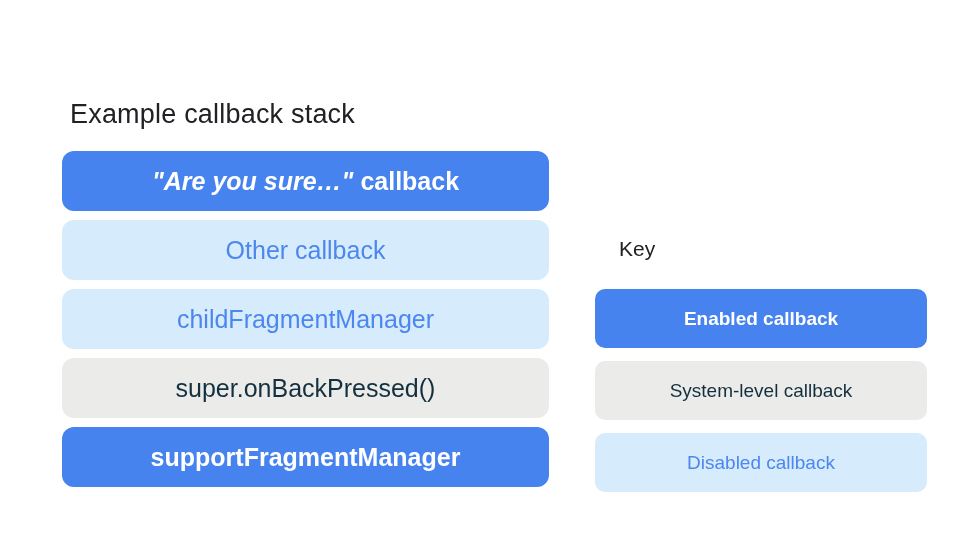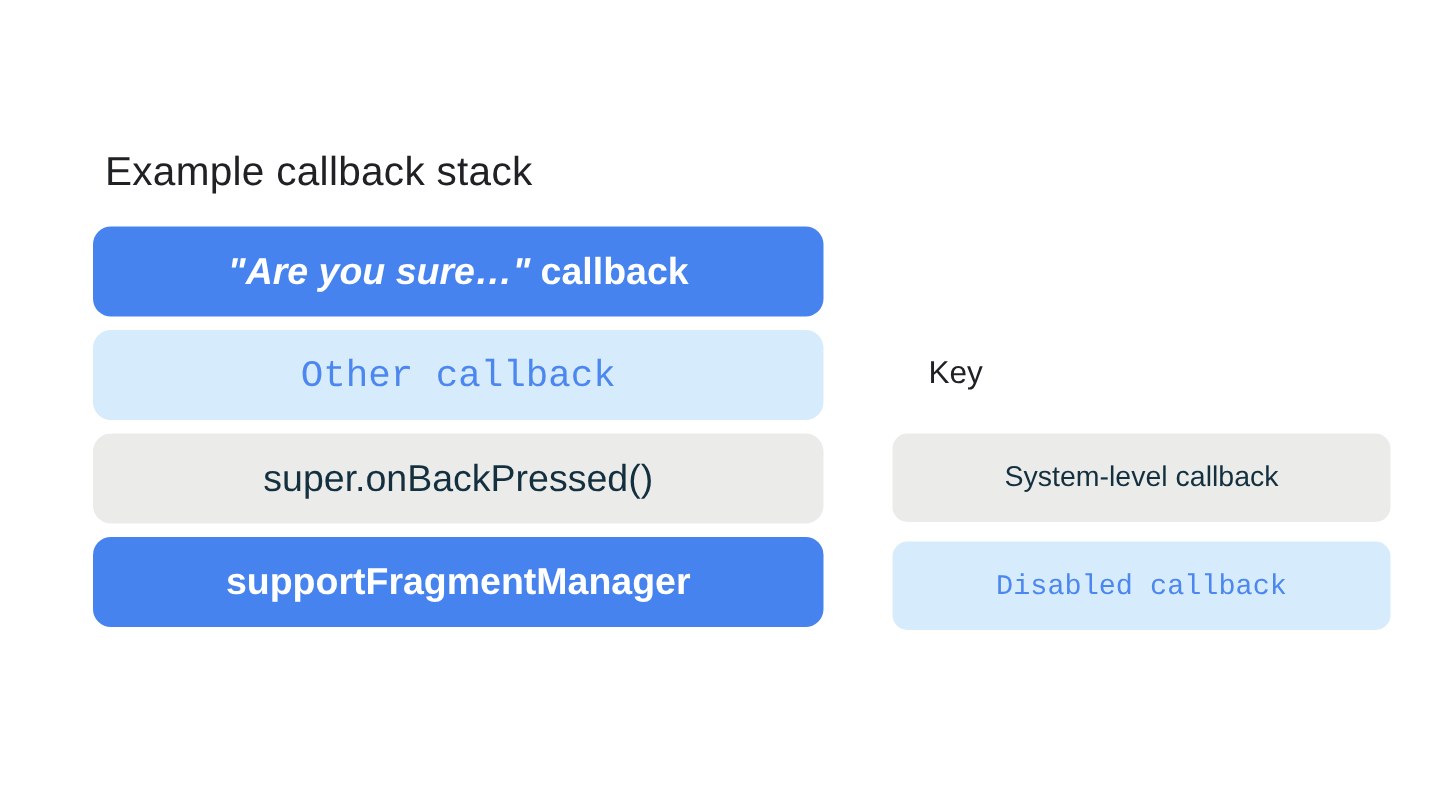--- a/index.html
+++ b/index.html
@@ -71,21 +71,20 @@
   }
   .enabled {
     background: var(--enabledBg, #4683EF);
     color: var(--enabledText, #FFFFFF);
     font-weight: 700;
   }
   .disabled {
     background: var(--disabledBg, #D6EBFB);
     color: var(--disabledText, #4C87F0);
     font-weight: 400;
-    font-family: Liberation Mono, monospace;
   }
   .system {
     background: var(--systemBg, #EBECEA);
     color: var(--systemText, #14303F);
     font-weight: 400;
   }
   .italic-part {
     font-style: italic;
   }
 </style>
@@ -94,22 +93,24 @@
 
 <h1 class="diagram-title">Example callback stack</h1>
 
 <div class="stack">
   <div class="stack-box enabled">
     <span>
       <span class="italic-part">"Are you sure…"</span><span> callback</span>
     </span>
   </div>
   <div class="stack-box disabled">Other callback</div>
+  <div class="stack-box disabled">childFragmentManager</div>
   <div class="stack-box system">super.onBackPressed()</div>
   <div class="stack-box enabled">supportFragmentManager</div>
 </div>
 
 <h2 class="key-heading">Key</h2>
 
 <div class="key-list">
+  <div class="key-box enabled">Enabled callback</div>
   <div class="key-box system">System-level callback</div>
   <div class="key-box disabled">Disabled callback</div>
 </div>
 
 </body></html>

